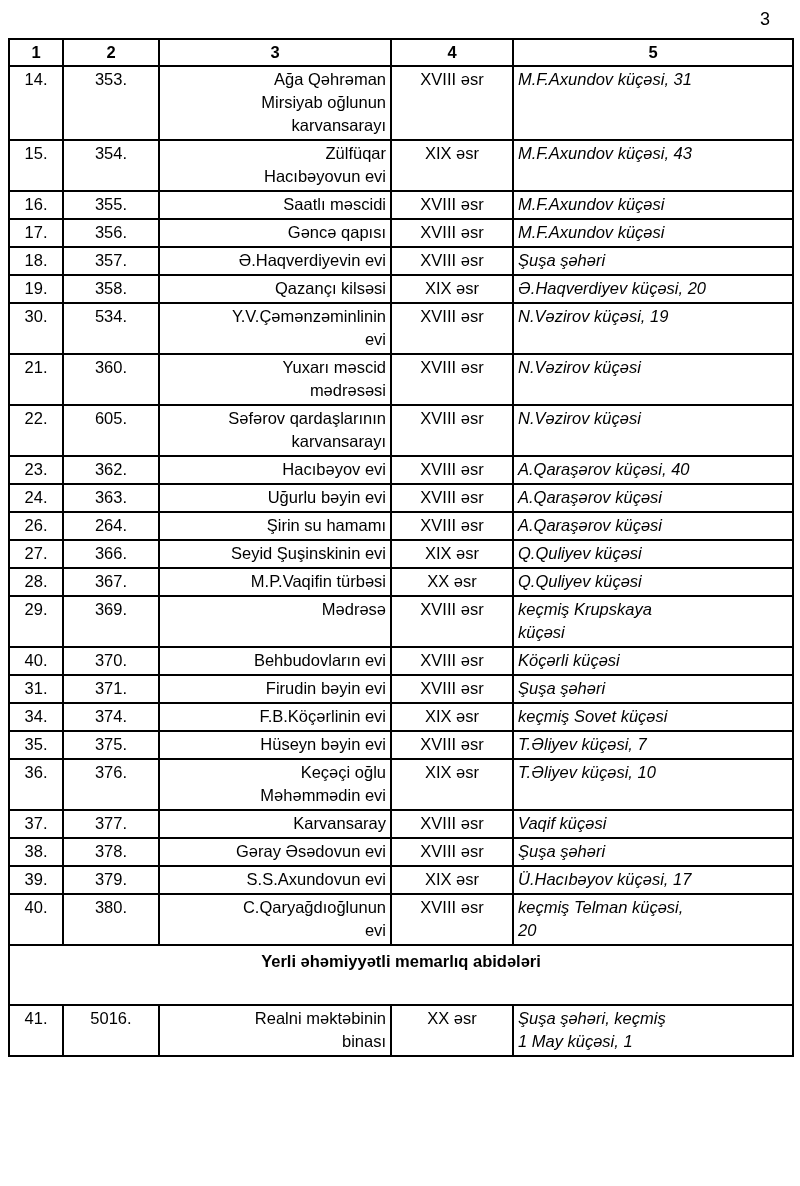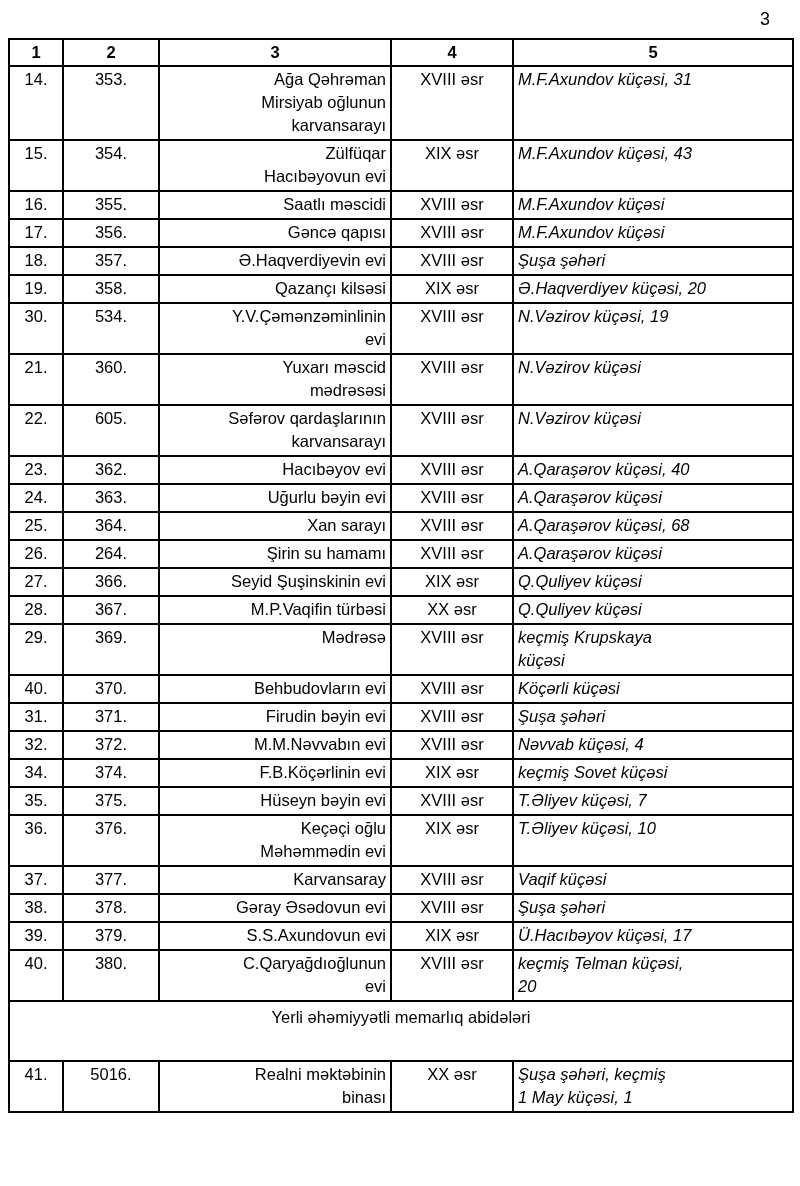--- a/index.html
+++ b/index.html
@@ -51,21 +51,21 @@
     padding-left: 9px;
     padding-right: 10px;
   }
   td.c5 {
     text-align: left;
     padding-left: 9px;
     padding-right: 4px;
     font-style: italic;
   }
   tr.section-row td {
-    font-weight: normal;
+    font-weight: bold;
     text-align: center;
     height: 52px;
     vertical-align: top;
     padding-top: 4px;
   }
 </style>
 </head>
 <body>
 
 <div class="page">
@@ -167,27 +167,20 @@
           <td class="c5">A.Qaraşərov küçəsi, 40</td>
         </tr>
         <tr>
           <td class="c1">24.</td>
           <td class="c2">363.</td>
           <td class="c3">Uğurlu bəyin evi</td>
           <td class="c4">XVIII əsr</td>
           <td class="c5">A.Qaraşərov küçəsi</td>
         </tr>
         <tr>
-          <td class="c1">25.</td>
-          <td class="c2">364.</td>
-          <td class="c3">Xan sarayı</td>
-          <td class="c4">XVIII əsr</td>
-          <td class="c5">A.Qaraşərov küçəsi, 68</td>
-        </tr>
-        <tr>
           <td class="c1">26.</td>
           <td class="c2">264.</td>
           <td class="c3">Şirin su hamamı</td>
           <td class="c4">XVIII əsr</td>
           <td class="c5">A.Qaraşərov küçəsi</td>
         </tr>
         <tr>
           <td class="c1">27.</td>
           <td class="c2">366.</td>
           <td class="c3">Seyid Şuşinskinin evi</td>
@@ -215,27 +208,20 @@
           <td class="c3">Behbudovların evi</td>
           <td class="c4">XVIII əsr</td>
           <td class="c5">Köçərli küçəsi</td>
         </tr>
         <tr>
           <td class="c1">31.</td>
           <td class="c2">371.</td>
           <td class="c3">Firudin bəyin evi</td>
           <td class="c4">XVIII əsr</td>
           <td class="c5">Şuşa şəhəri</td>
-        </tr>
-        <tr>
-          <td class="c1">32.</td>
-          <td class="c2">372.</td>
-          <td class="c3">M.M.Nəvvabın evi</td>
-          <td class="c4">XVIII əsr</td>
-          <td class="c5">Nəvvab küçəsi, 4</td>
         </tr>
         <tr>
           <td class="c1">34.</td>
           <td class="c2">374.</td>
           <td class="c3">F.B.Köçərlinin evi</td>
           <td class="c4">XIX əsr</td>
           <td class="c5">keçmiş Sovet küçəsi</td>
         </tr>
         <tr>
           <td class="c1">35.</td>

